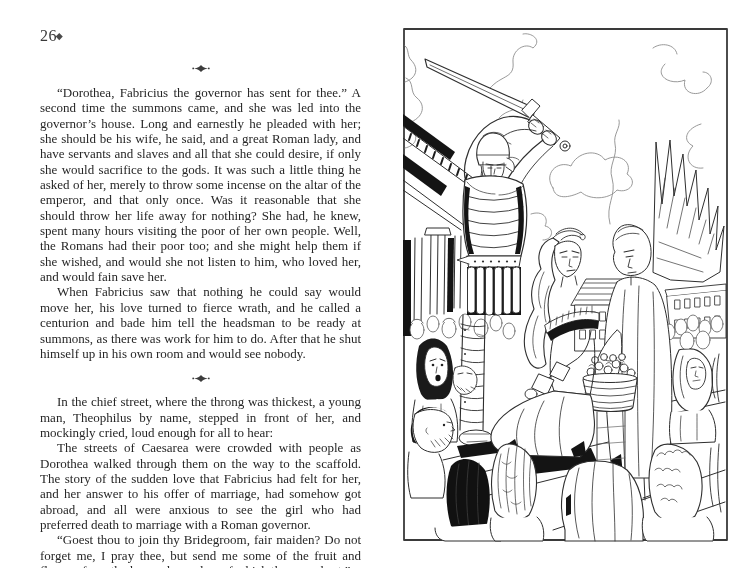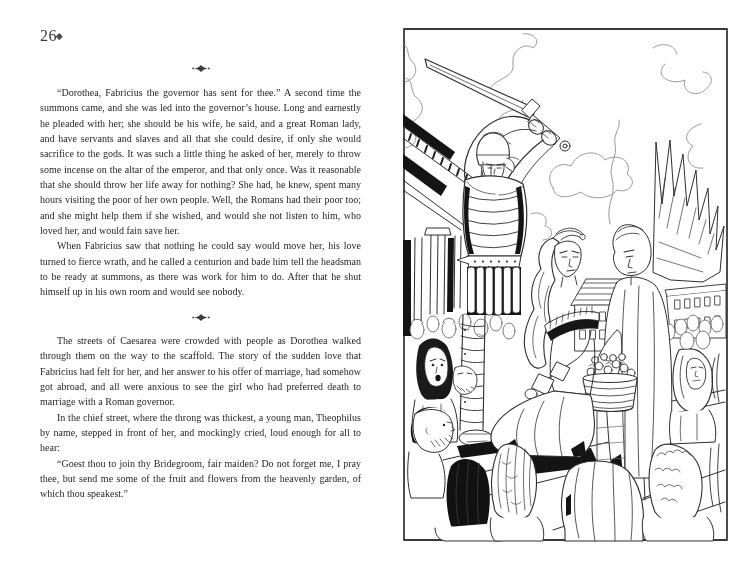--- a/index.html
+++ b/index.html
@@ -18,21 +18,21 @@
   }
   .page-num{letter-spacing:0.5px;font-size:16px;}
   .head-diamond{
     width:4.5px;height:4.5px;background:#4a4a4a;transform:rotate(45deg);
     display:inline-block;margin:0 12px 0 0;flex:0 0 auto;
   }
   .ornament-row{display:flex;justify-content:center;margin:0;}
   .orn-1{margin-top:22px;margin-bottom:12px;}
   .orn-2{margin-top:13px;margin-bottom:11px;}
   .body-text p{
-    margin:0;font-size:10px;line-height:15.35px;
+    margin:0;font-size:13px;line-height:15.35px;
     text-align:justify;text-indent:17px;
     color:#262626;
   }
   .body-text{margin-top:8px;}
   
   .page-right{position:absolute;left:403px;top:28px;width:326px;height:514px;}
   .illo{display:block;}
   
   .illo path,.illo line,.illo polyline,.illo polygon,.illo rect,.illo ellipse,.illo circle{
     vector-effect:none;
@@ -60,22 +60,22 @@
     <p>When Fabricius saw that nothing he could say would move her, his love turned to fierce wrath, and he called a centurion and bade him tell the headsman to be ready at summons, as there was work for him to do. After that he shut himself up in his own room and would see nobody.</p>
 
     <div class="ornament-row orn-2">
       <svg width="18" height="9" viewBox="0 0 18 9">
         <path d="M9,1 C7.6,3 5.6,4 2,4.4 C5.4,5 7.4,6 9,8 C10.6,6 12.6,5 16,4.4 C12.4,4 10.4,3 9,1 Z" fill="#3c3c3c"></path>
         <circle cx="1.2" cy="4.4" r="0.9" fill="#3c3c3c"></circle>
           <circle cx="16.8" cy="4.4" r="0.9" fill="#3c3c3c"></circle>
       </svg>
     </div>
 
+    <p>In the chief street, where the throng was thickest, a young man, Theophilus by name, stepped in front of her, and mockingly cried, loud enough for all to hear:</p>
     <p>The streets of Caesarea were crowded with people as Dorothea walked through them on the way to the scaffold. The story of the sudden love that Fabricius had felt for her, and her answer to his offer of marriage, had somehow got abroad, and all were anxious to see the girl who had preferred death to marriage with a Roman governor.</p>
-    <p>In the chief street, where the throng was thickest, a young man, Theophilus by name, stepped in front of her, and mockingly cried, loud enough for all to hear:</p>
     <p>“Goest thou to join thy Bridegroom, fair maiden? Do not forget me, I pray thee, but send me some of the fruit and flowers from the heavenly garden, of which thou speakest.”</p>
 
   </div>
 </div>
 
 <div class="page-right">
 <svg class="illo" width="326" height="514" viewBox="0 0 326 514" fill="none" stroke="#2e2e2e" stroke-width="1" stroke-linecap="round" stroke-linejoin="round">
 
   <rect x="1" y="1" width="323" height="511" fill="#ffffff" stroke="#3a3a3a" stroke-width="1.8"></rect>
 

